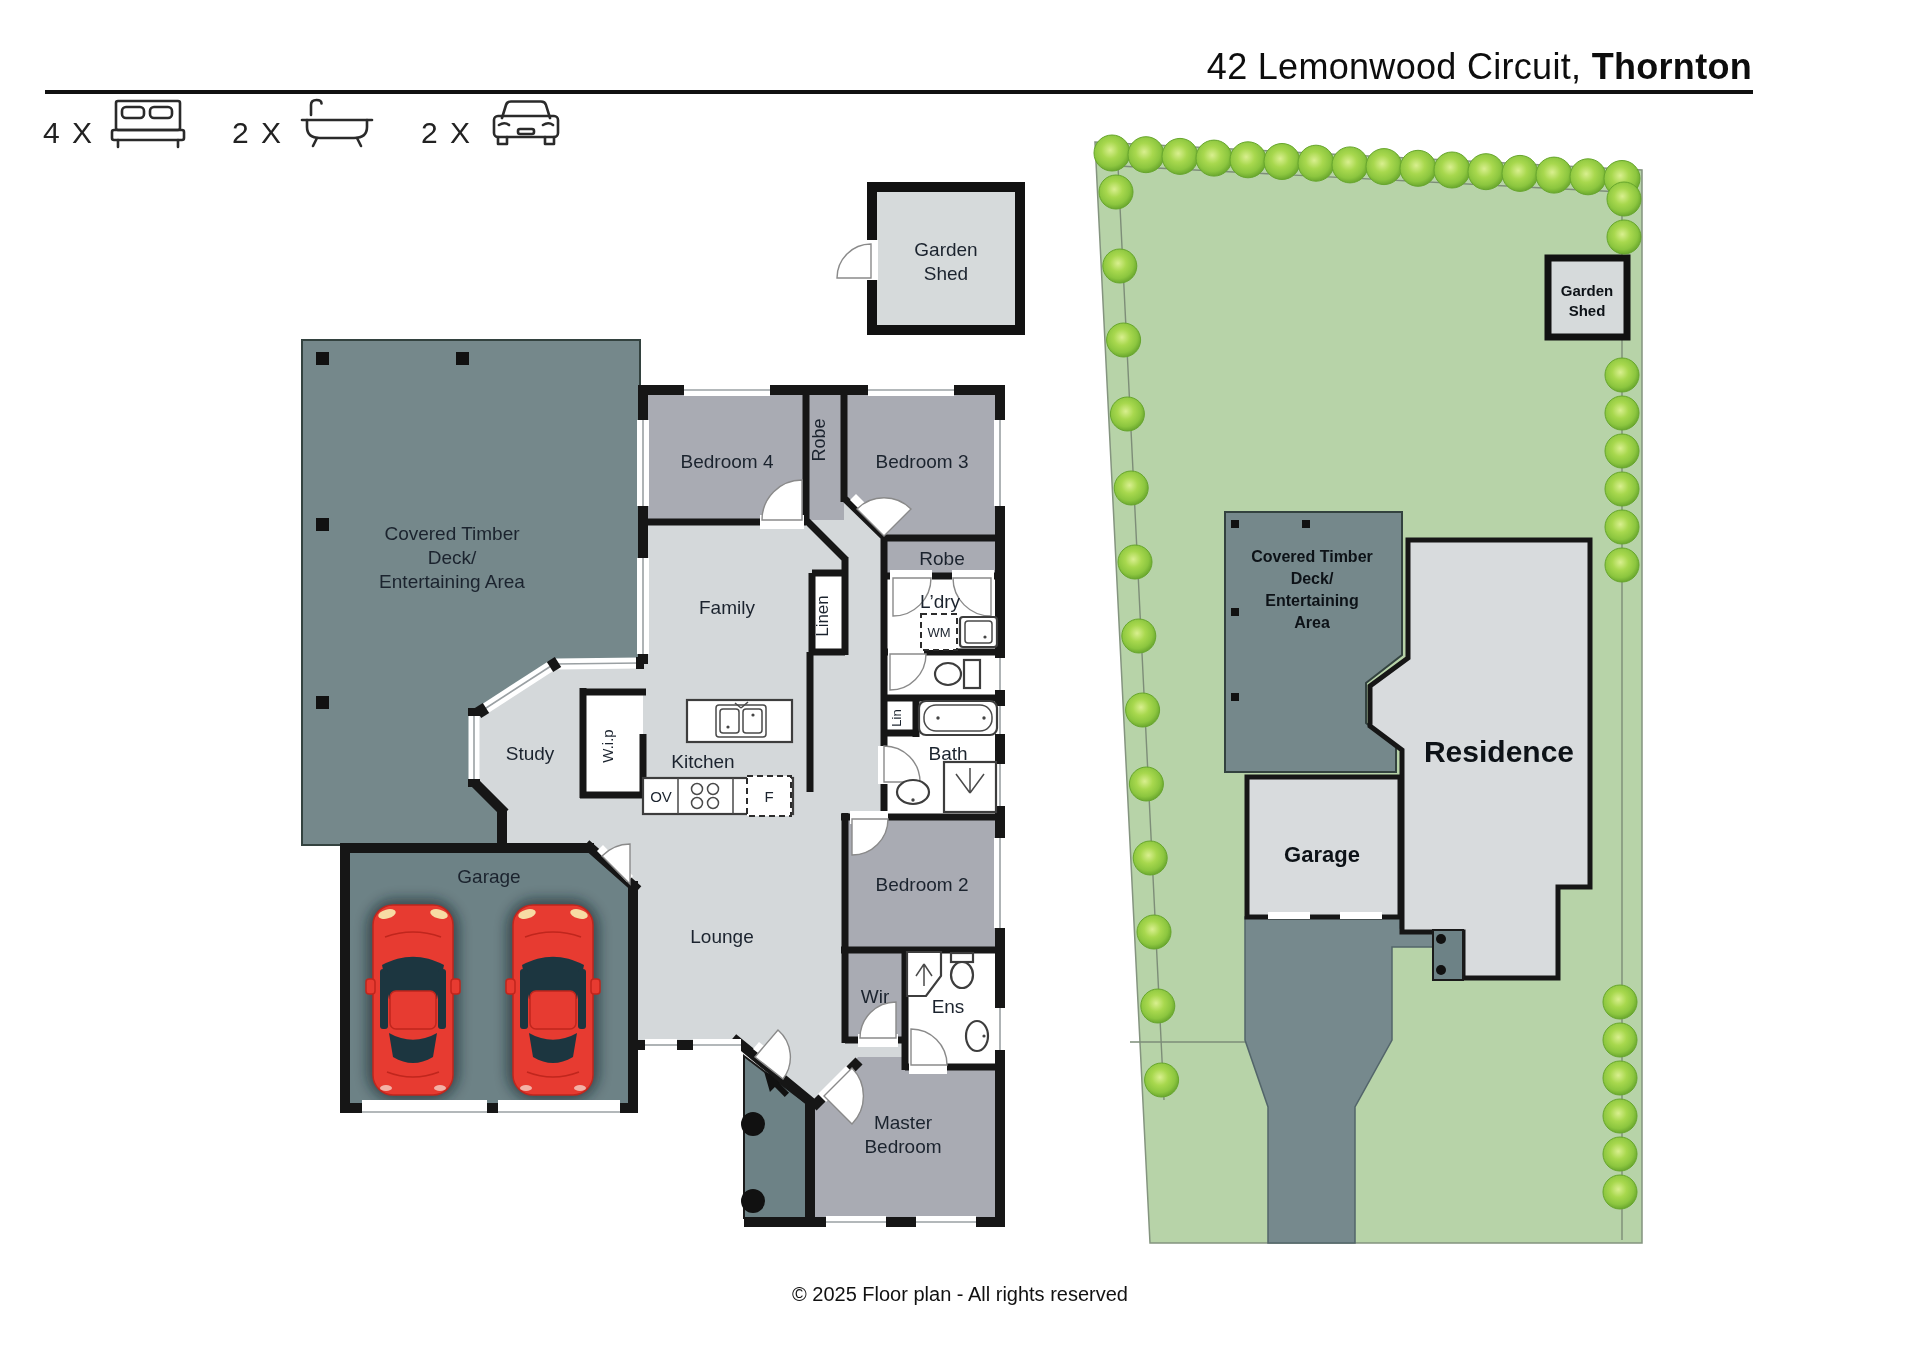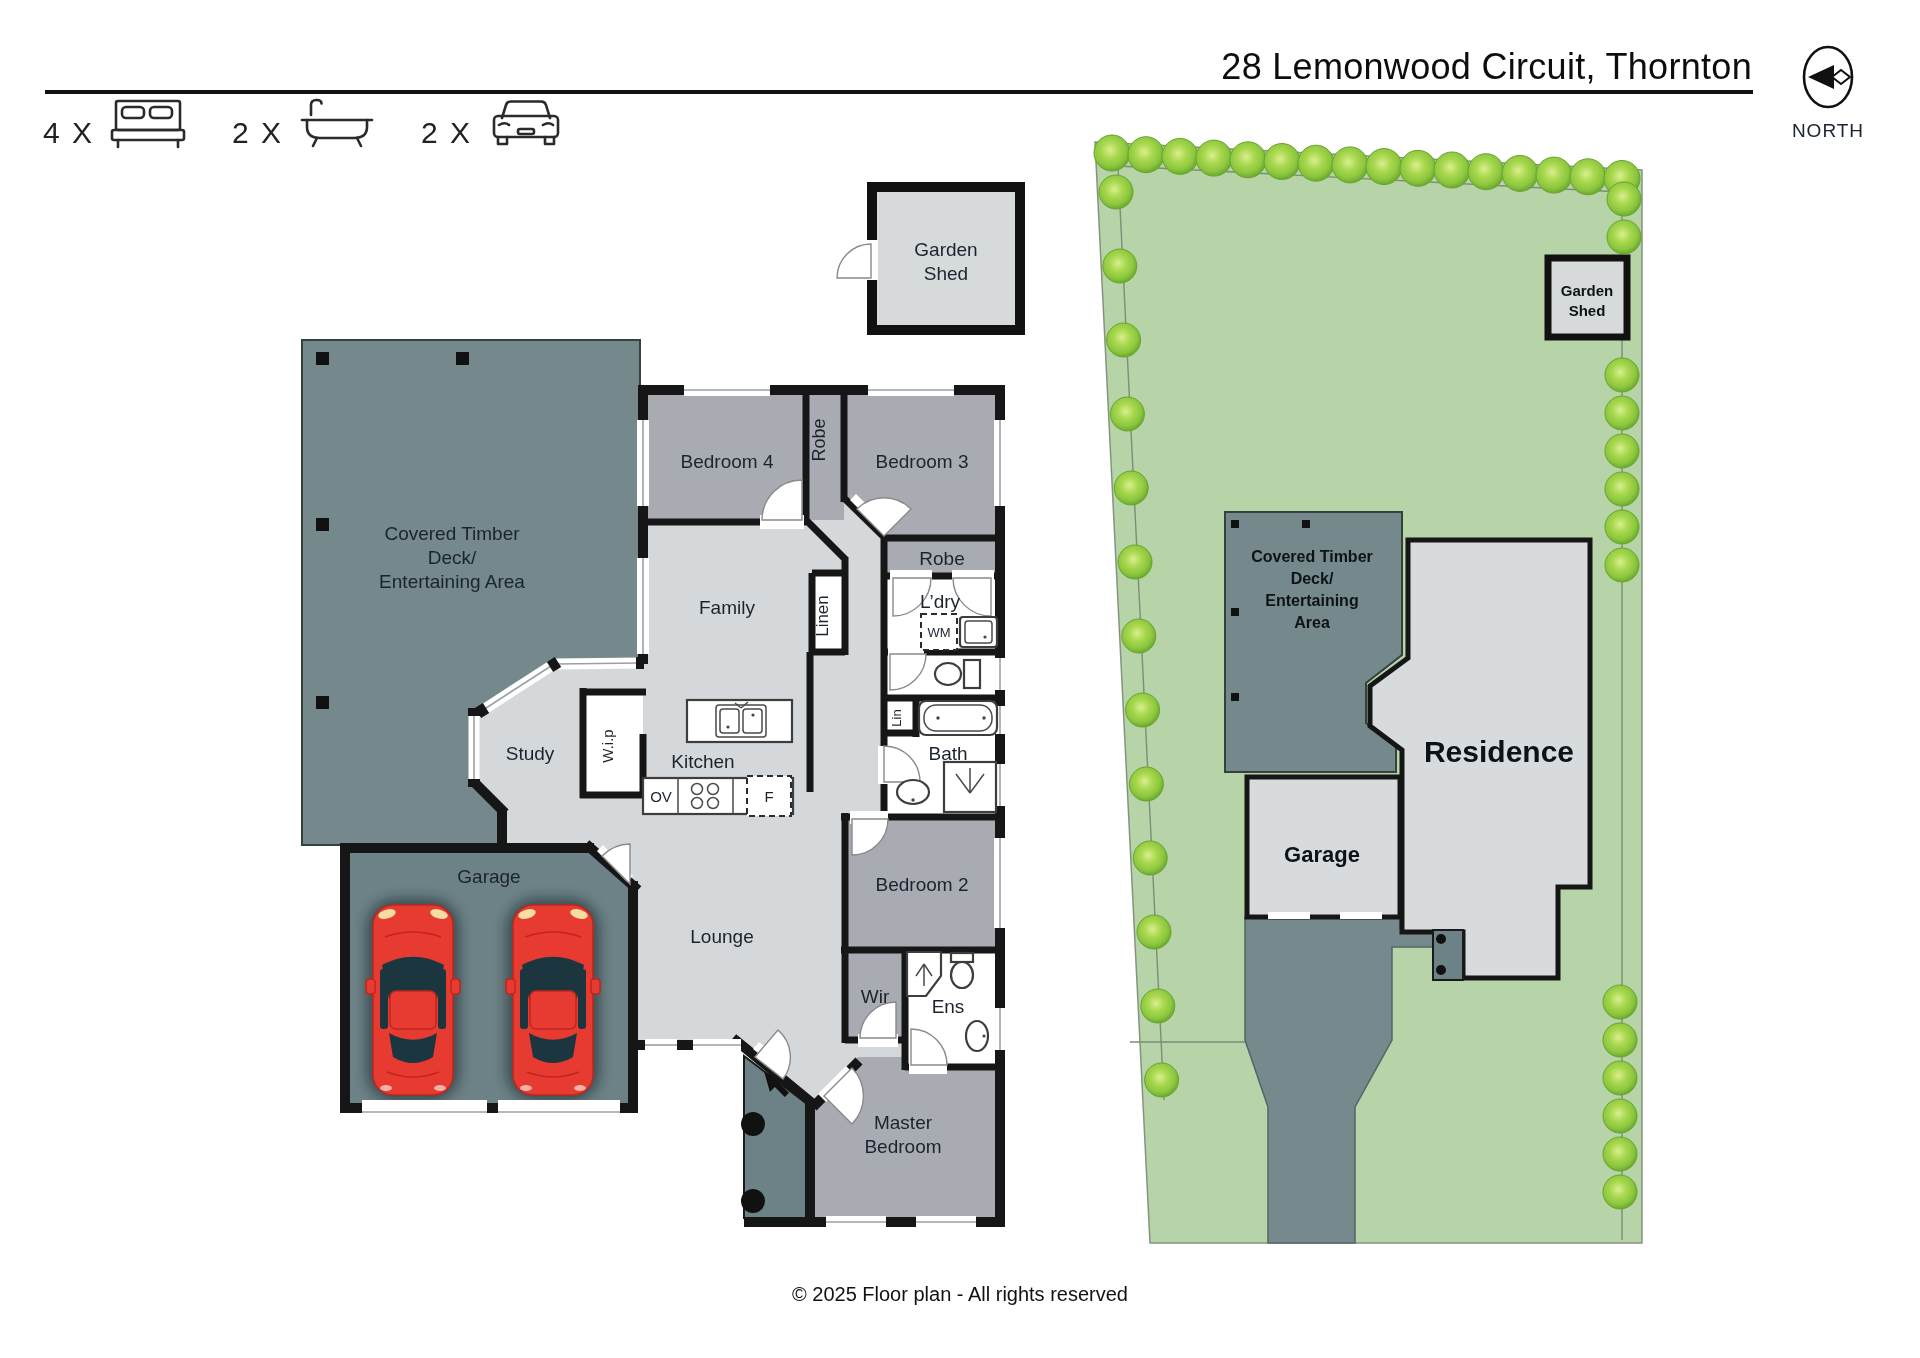--- a/index.html
+++ b/index.html
@@ -1,19 +1,19 @@
 <!DOCTYPE html>
 <html style="--wall: #161616; --floor: #d4d8da; --bedroom: #a9abb3; --deck: #75888b; --garage: #6d8286; --shed: #d6dadb; --lawn: #b7d3a8; --residence: #d8dbdd; --drive: #76898d; --tree: #8cc63f; --car: #e73b31;"><head>
 <meta charset="utf-8">
 <style>
   html,body{margin:0;padding:0;background:#fff;}
   .page{position:relative;width:1920px;height:1358px;background:#ffffff;overflow:hidden;
         font-family:"Liberation Sans",sans-serif;}
   .title{position:absolute;top:46px;right:168px;font-size:36px;color:#0d0d0d;letter-spacing:.3px;white-space:nowrap;}
-  .title .bold{font-weight:400;}
+  .title .bold{font-weight:700;}
   .rule{position:absolute;left:45px;right:167px;top:90px;height:4px;background:#111;}
   .stats{position:absolute;left:43px;top:98px;display:flex;align-items:center;}
   .stat{display:flex;align-items:flex-end;margin-right:46px;}
   .stat-num{font-size:30px;color:#222;letter-spacing:2px;margin-right:16px;}
   .stat svg{display:block;}
   .north{position:absolute;left:1782px;top:30px;}
   .copyright{position:absolute;top:1283px;left:0;width:100%;text-align:center;font-size:20px;color:#111;}
   .disclaimer{position:absolute;top:1313px;left:0;width:100%;text-align:center;font-size:17px;color:#0c0c0c;font-weight:500;}
   .plan{position:absolute;left:0;top:0;}
   
@@ -43,21 +43,21 @@
   .ic{stroke:#2a2a2a;stroke-width:2.6;fill:none;stroke-linecap:round;stroke-linejoin:round;}
   .car-body{fill:var(--car);stroke:#c0261d;stroke-width:1.5;}
   .car-glass{fill:#1c3640;}
 </style>
 </head>
 <body>
 
 <div class="page">
 
   <div class="title">
-    <span>28 Lemonwood Circuit,</span>
+    <span>42 Lemonwood Circuit,</span>
     <span class="bold">Thornton</span>
   </div>
   <div class="rule"></div>
 
   <div class="stats">
     <div class="stat">
       <span class="stat-num">4 X</span>
       <svg width="76" height="52" viewBox="0 0 76 52">
         <rect class="ic" x="6" y="3" width="64" height="29" rx="2"></rect>
         <rect class="ic" x="12" y="9" width="22" height="11" rx="4"></rect>
@@ -80,28 +80,20 @@
       <svg width="76" height="52" viewBox="0 0 76 52">
         <path class="ic" d="M14 20 L18 7 Q19 3.5 23 3.5 H53 Q57 3.5 58 7 L62 20"></path>
         <rect class="ic" x="6" y="18" width="64" height="21" rx="4"></rect>
         <path class="ic" d="M11 27 q5.5 -3.5 10 0 M55 27 q5.5 -3.5 10 0"></path>
         <rect class="ic" x="30" y="31" width="16" height="5" rx="2"></rect>
         <path class="ic" d="M10 39 v7 h9 v-7 M57 39 v7 h9 v-7"></path>
       </svg>
     </div>
   </div>
 
-  <div class="north">
-    <svg width="92" height="116" viewBox="0 0 92 116">
-      <ellipse cx="46" cy="47" rx="24" ry="30" fill="#fff" stroke="#111" stroke-width="2.6"></ellipse>
-      <polygon points="26,47 52,35 52,59" fill="#111"></polygon>
-      <polygon points="50,47 59,40 68,47 59,54" fill="#fff" stroke="#111" stroke-width="2"></polygon>
-      <text class="t" x="46" y="107" font-size="19" letter-spacing="1">NORTH</text>
-    </svg>
-  </div>
 
   <svg class="plan" width="1920" height="1358" viewBox="0 0 1920 1358">
     <defs>
       <radialGradient id="treeG" cx="45%" cy="42%" r="60%">
         <stop offset="0%" stop-color="#d9ef8f"></stop>
         <stop offset="40%" stop-color="#a8d84e"></stop>
         <stop offset="75%" stop-color="#8cc63f"></stop>
         <stop offset="100%" stop-color="#66a42c"></stop>
       </radialGradient>
       <filter id="blur6" x="-40%" y="-40%" width="180%" height="180%">

